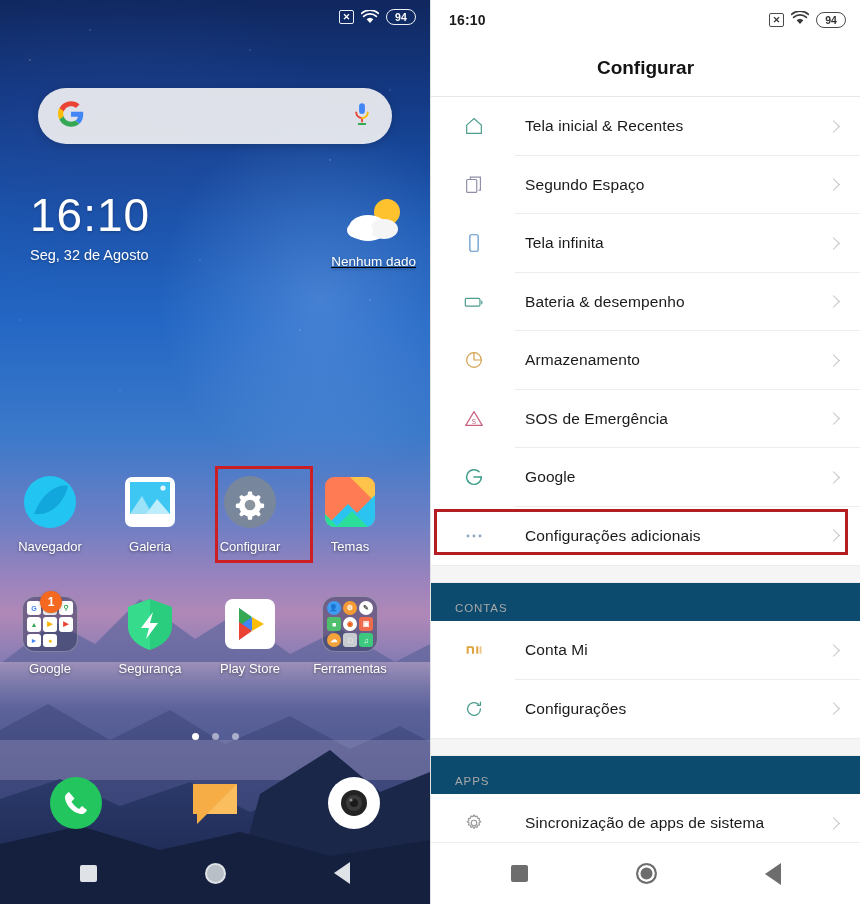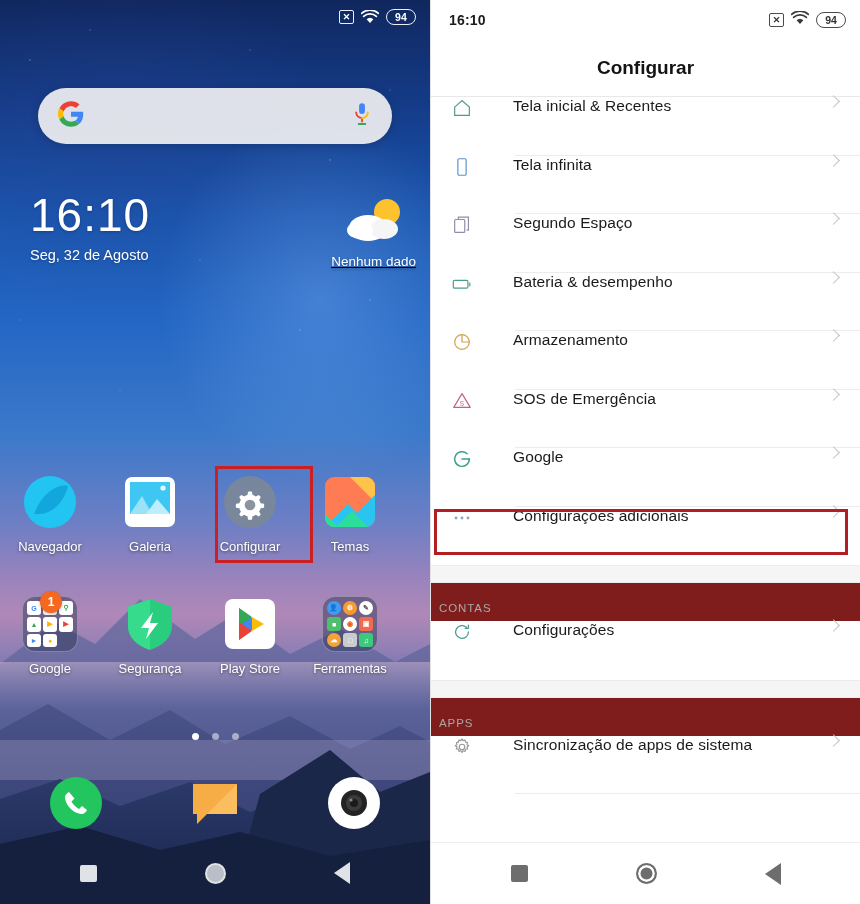--- a/index.html
+++ b/index.html
@@ -164,38 +164,38 @@
     font-size:9px;font-weight:700;color:#333;line-height:1;
   }
   .settings-title {
     height:56px; display:flex; align-items:center; justify-content:center;
     font-size:19px; font-weight:700; color:#131313;
   }
   .divider-top { height:1px; background:#e8e8e8; }
 
   .s-list { background:#fff; }
   .s-row {
-    height:58.5px; display:flex; align-items:flex-start; position:relative;
-    padding-left:20px; padding-right:22px; background:#fff;
+    height:58.5px; display:flex; align-items:center; position:relative;
+    padding-left:32px; padding-right:22px; background:#fff;
   }
   .s-row::after {
     content:""; position:absolute; left:84px; right:0; bottom:0;
     height:1px; background:#ececec;
   }
   .s-row.nolast::after { display:none; }
   .s-ico { width:36px; display:flex; align-items:center; justify-content:flex-start; }
   .s-label { flex:1; font-size:15.5px; color:#1a1a1a; padding-left:26px; letter-spacing:.1px; }
   .chev {
     width:9px; height:9px; border-right:1.6px solid #c2c2c2; border-top:1.6px solid #c2c2c2;
     transform: rotate(45deg);
   }
   .sec-gap { height:18px; background:#f5f5f5; border-top:1px solid #ececec; border-bottom:1px solid #ececec;}
   .sec-head {
-    height:38px; display:flex; align-items:flex-end; padding:0 0 7px 8px;
-    font-size:11.5px; color:#a8a8a8; letter-spacing:.9px; background:#7f1d1d;
+    height:38px; display:flex; align-items:flex-end; padding:0 0 7px 24px;
+    font-size:11.5px; color:#a8a8a8; letter-spacing:.9px; background:#0c4a6e;
   }
   .hl-box-set {
     position:absolute; left:3px; top:509px; width:414px; height:46px;
     border:3px solid #b41e22; z-index:9; pointer-events:none; background:transparent;
   }
   .navbar-right {
     position:absolute; bottom:0; left:0; width:429px; height:62px;
     background:#fff; border-top:1px solid #ededed;
     display:flex; align-items:center; justify-content:center; gap:108px;
   }
@@ -480,36 +480,36 @@
           <svg width="22" height="22" viewBox="0 0 24 24" fill="none" stroke="#4c9c8e" stroke-width="1.3">
             <path d="M4 11 L12 4 L20 11 V20 H4 Z"></path>
           </svg>
         </span>
         <span class="s-label">Tela inicial &amp; Recentes</span>
         <span class="chev"></span>
       </div>
 
       <div class="s-row">
         <span class="s-ico">
-          <svg width="22" height="22" viewBox="0 0 24 24" fill="none" stroke="#5b93c9" stroke-width="1.3">
-            <rect x="7.5" y="3" width="9" height="18" rx="1.5"></rect>
-          </svg>
-        </span>
-        <span class="s-label">Tela infinita</span>
-        <span class="chev"></span>
-      </div>
-
-      <div class="s-row">
-        <span class="s-ico">
           <svg width="22" height="22" viewBox="0 0 24 24" fill="none" stroke="#8e8fa8" stroke-width="1.3">
             <rect x="4" y="6" width="11" height="14" rx="1"></rect>
             <path d="M8 6 V3.5 h11 v14 h-2"></path>
           </svg>
         </span>
         <span class="s-label">Segundo Espaço</span>
+        <span class="chev"></span>
+      </div>
+
+      <div class="s-row">
+        <span class="s-ico">
+          <svg width="22" height="22" viewBox="0 0 24 24" fill="none" stroke="#5b93c9" stroke-width="1.3">
+            <rect x="7.5" y="3" width="9" height="18" rx="1.5"></rect>
+          </svg>
+        </span>
+        <span class="s-label">Tela infinita</span>
         <span class="chev"></span>
       </div>
 
       <div class="s-row">
         <span class="s-ico">
           <svg width="22" height="22" viewBox="0 0 24 24" fill="none" stroke="#4c9c8e" stroke-width="1.3">
             <rect x="2.5" y="8" width="16" height="8.5" rx="1.5"></rect>
             <path d="M20.5 11 v3" stroke-linecap="round"></path>
           </svg>
         </span>
@@ -561,20 +561,31 @@
         <span class="s-label">Configurações adicionais</span>
         <span class="chev"></span>
       </div>
     </div>
 
     <div class="sec-gap"></div>
 
     <div class="sec-head">CONTAS</div>
 
     <div class="s-list">
+      <div class="s-row">
+        <span class="s-ico">
+          <svg width="22" height="22" viewBox="0 0 24 24" fill="#e0a33e">
+            <path d="M4 8 h6 a2 2 0 0 1 2 2 v6 h-2.2 v-5.2 a.9 .9 0 0 0 -.9 -.9 H6.2 V16 H4 Z"></path>
+            <rect x="14.5" y="8" width="2.2" height="8"></rect>
+            <rect x="18.2" y="8" width="2" height="8" opacity=".6"></rect>
+          </svg>
+        </span>
+        <span class="s-label">Conta Mi</span>
+        <span class="chev"></span>
+      </div>
       <div class="s-row nolast">
         <span class="s-ico">
           <svg width="22" height="22" viewBox="0 0 24 24" fill="none" stroke="#4c9c8e" stroke-width="1.4">
             <path d="M19 12 a7 7 0 1 1 -2.2 -5.1" stroke-linecap="round"></path>
             <path d="M19 4.5 V8 h-3.5" stroke-linecap="round" stroke-linejoin="round"></path>
           </svg>
         </span>
         <span class="s-label">Configurações</span>
         <span class="chev"></span>
       </div>

